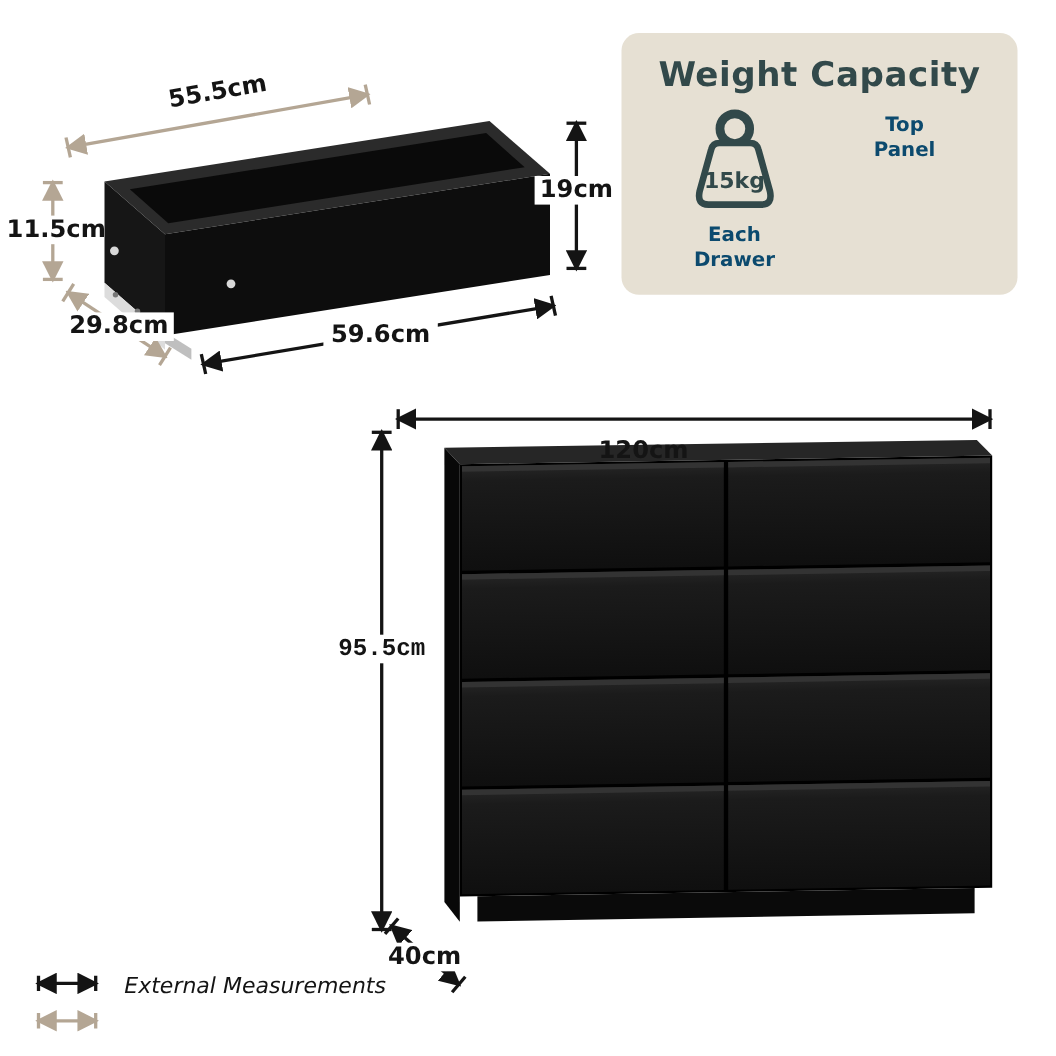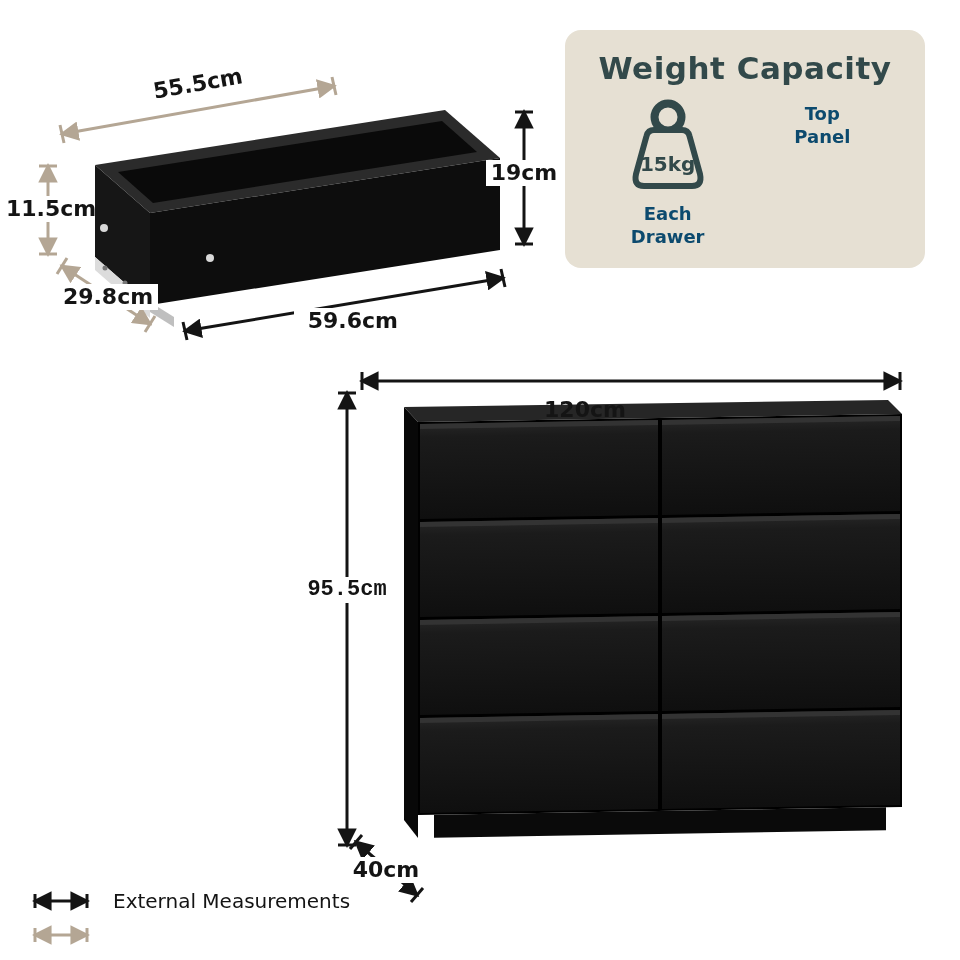--- a/index.html
+++ b/index.html
@@ -14,21 +14,21 @@
   .wc-title{position:absolute;left:0;top:20px;width:100%;text-align:center;font-size:31px;font-weight:bold;
             color:#32494a;letter-spacing:.5px;}
   .wc-items{position:absolute;left:0;top:66px;width:100%;display:flex;justify-content:space-evenly;}
   .wc-item{position:relative;width:104px;display:flex;flex-direction:column;align-items:center;}
   .wc-icon{position:relative;width:100px;height:100px;}
   .wc-value{position:absolute;left:0;top:56px;width:100px;text-align:center;font-size:20px;font-weight:600;color:#32494a;}
   .wc-caption{margin-top:6px;text-align:center;font-size:18px;font-weight:bold;color:#0c4a6e;
               white-space:pre-line;line-height:1.3;}
   
   .legend{position:absolute;left:25px;top:884px;}
-  .legend-row{display:flex;align-items:center;height:34px;}
+  .legend-row{display:flex;height:34px;font-style:italic;}
   .legend-icon{width:72px;height:20px;margin-right:16px;}
   .legend-label{font-size:20px;color:#141414;}
 </style>
 </head>
 <body>
 
 <div class="canvas">
 
   <svg class="art" width="960" height="960" viewBox="0 0 960 960">
     <defs>
@@ -143,21 +143,21 @@
       <line x1="356" y1="842" x2="417" y2="895" marker-start="url(#mext)" marker-end="url(#mext)"></line>
       <line x1="350" y1="849" x2="362" y2="835"></line>
       <line x1="411" y1="902" x2="423" y2="888"></line>
     </g>
   </svg>
 
   <div class="dim-label tilt" style="left:123px;top:72px;width:150px;">55.5cm</div>
   <div class="dim-label on-line" style="left:6px;top:196px;width:84px;">11.5cm</div>
   <div class="dim-label on-line" style="left:486px;top:160px;width:76px;">19cm</div>
   <div class="dim-label on-line" style="left:58px;top:284px;width:100px;">29.8cm</div>
-  <div class="dim-label on-line" style="left:294px;top:308px;width:104px;text-align:right;">59.6cm</div>
+  <div class="dim-label on-line" style="left:294px;top:292px;width:104px;">59.6cm</div>
   <div class="dim-label" style="left:524px;top:350px;width:122px;margin-top:48px;">120cm</div>
   <div class="dim-label on-line" style="left:291px;top:577px;width:112px;font-family:Liberation Mono, monospace;">95.5cm</div>
   <div class="dim-label on-line" style="left:338px;top:857px;width:96px;">40cm</div>
 
   <div class="wc-panel">
     <div class="wc-title">Weight Capacity</div>
     <div class="wc-items">
 
       <div class="wc-item">
         <div class="wc-icon">

